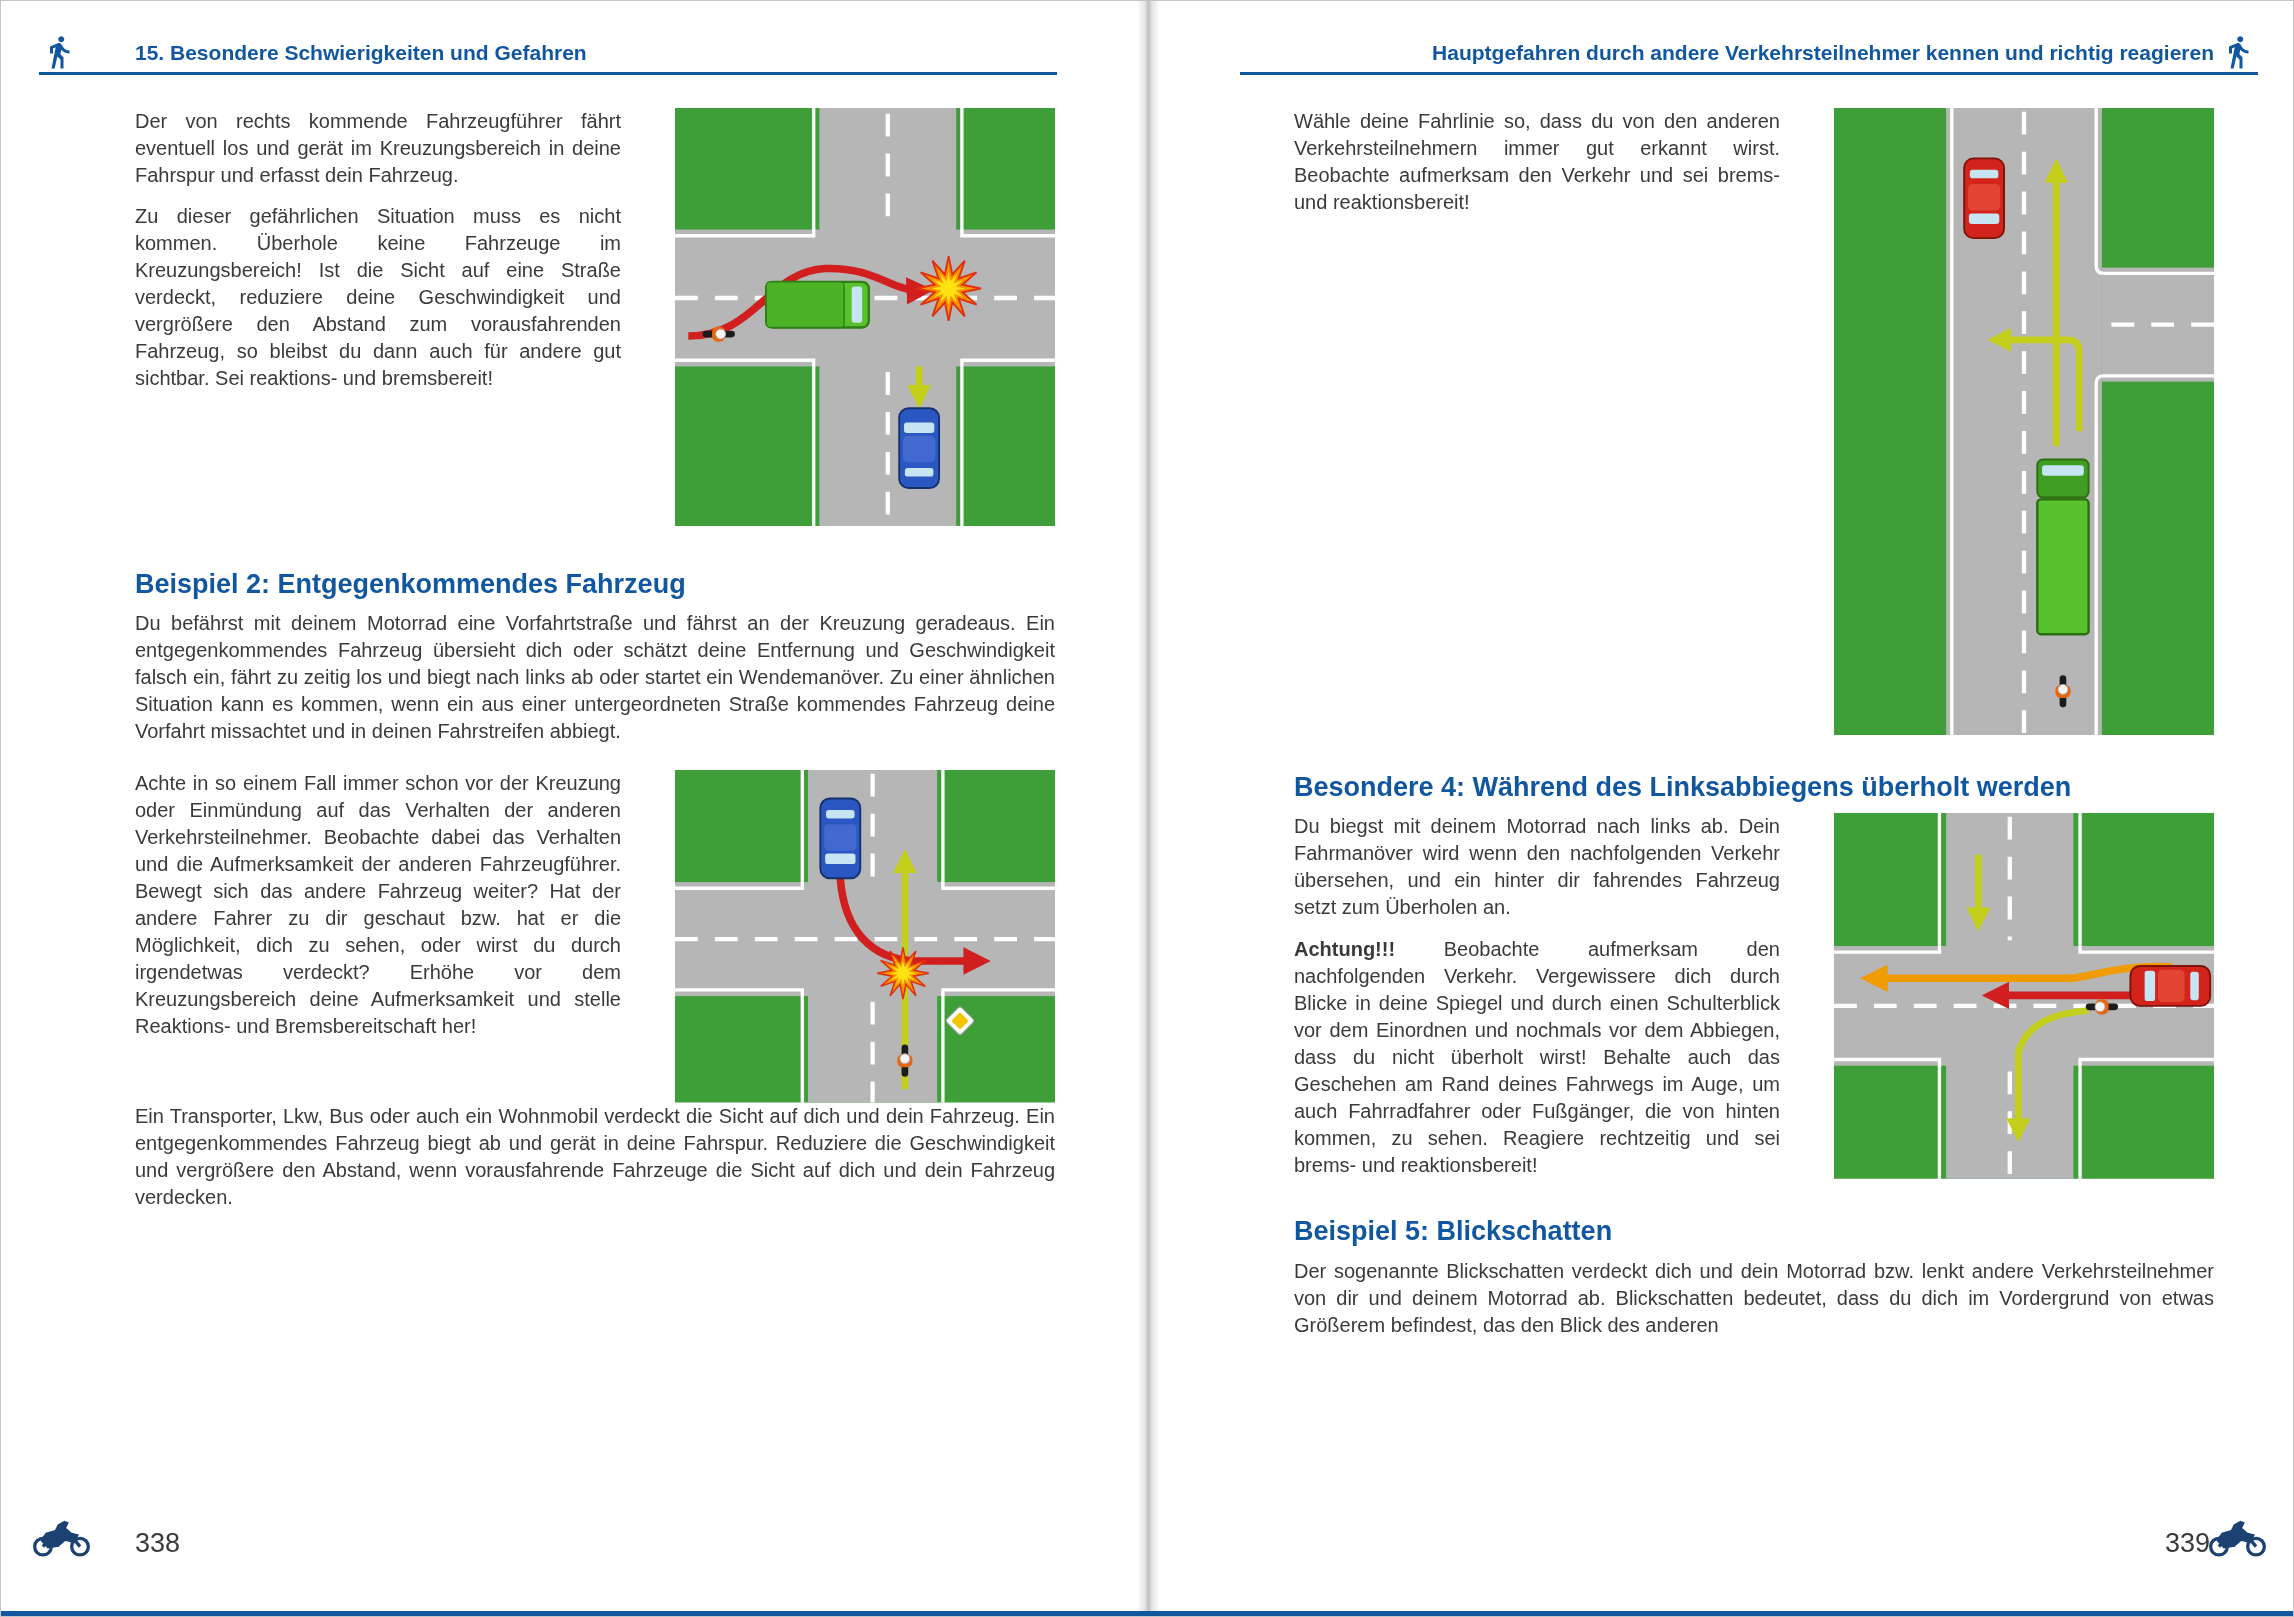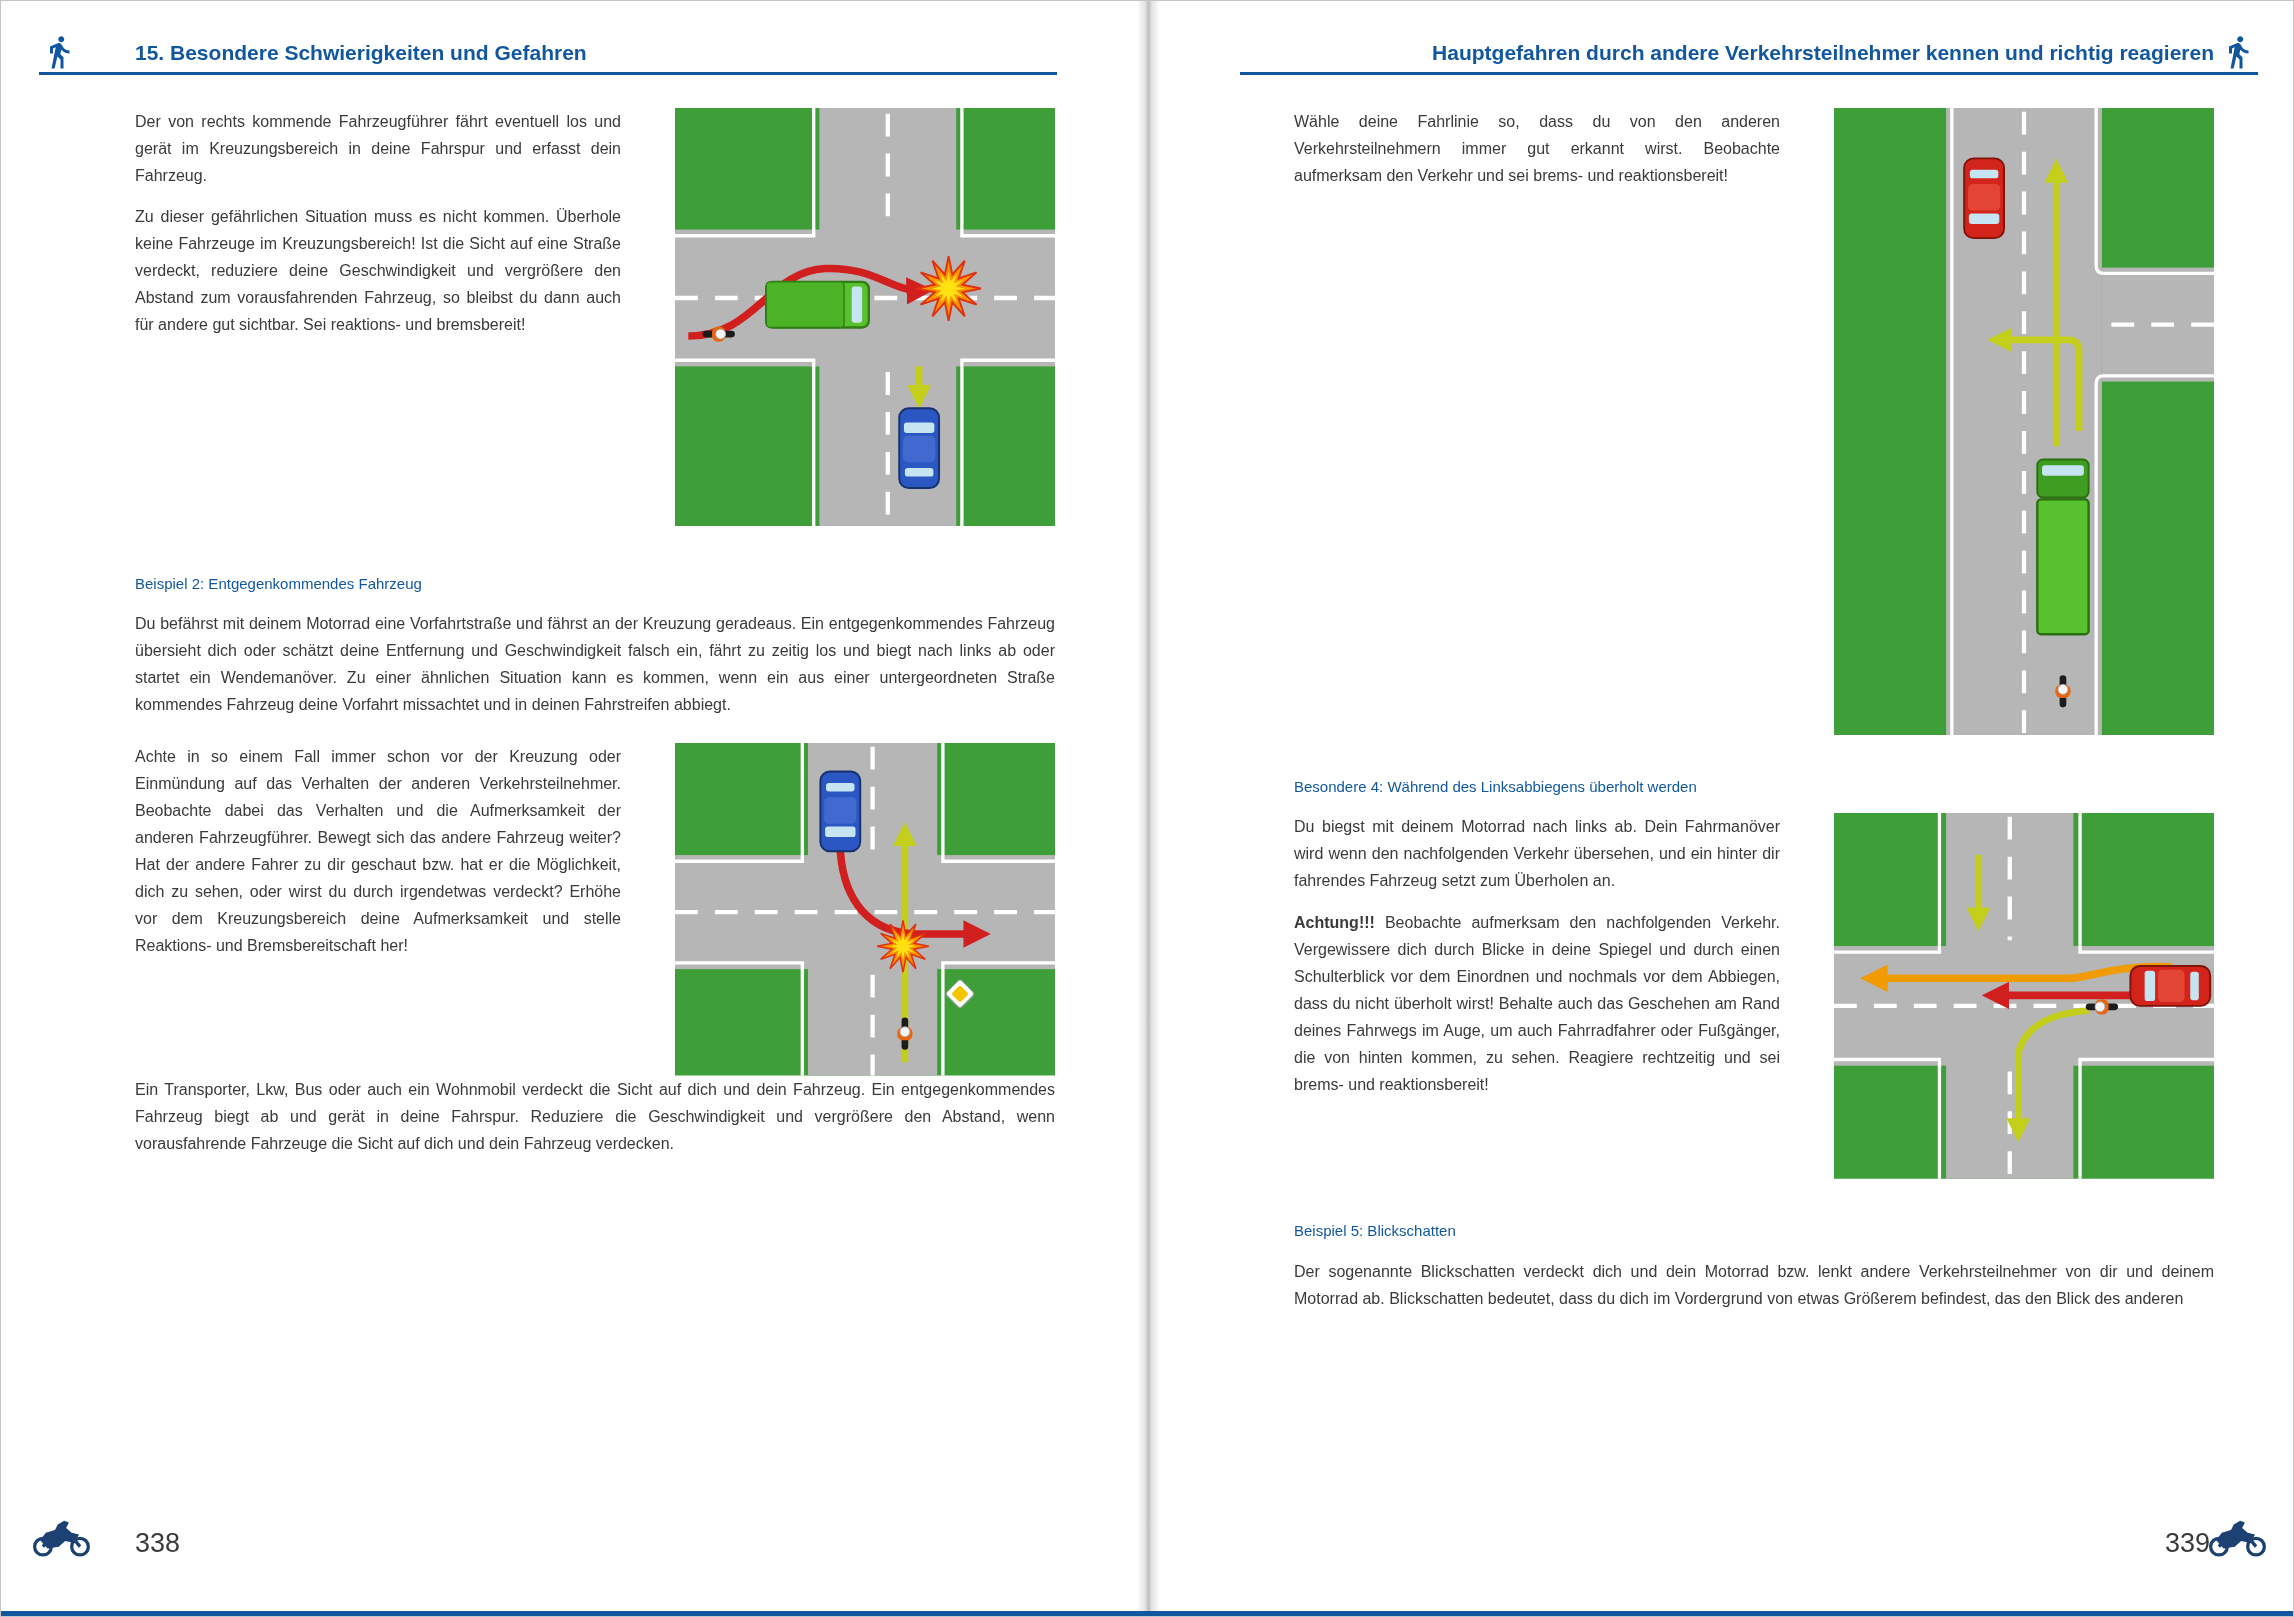--- a/index.html
+++ b/index.html
@@ -20,23 +20,23 @@
   .hdr-text{position:absolute;top:40px;font-size:21px;font-weight:bold;color:var(--accent,#11579f);white-space:nowrap;}
   .page.left .hdr-text{left:134px;}
   .page.right .hdr-text{right:82px;}
   .hdr-icon{position:absolute;top:32.5px;width:36px;height:36px;}
   .page.left .hdr-icon{left:40px;}
   .page.right .hdr-icon{right:40px;}
   .content{position:absolute;top:107px;left:134px;width:920px;}
   .row{display:flex;justify-content:space-between;align-items:flex-start;}
   .row-2{margin-top:25px;}
   .txt{width:486px;}
-  .content p{margin:0 0 14.3px;font-size:16px;line-height:27px;text-align:justify;hyphens:auto;}
+  .content p{margin:0 0 14.3px;font-size:20px;line-height:27px;text-align:justify;hyphens:auto;}
   .content p:last-child{margin-bottom:0;}
-  .content h3{margin:0 0 12.4px;font-size:15px;line-height:28px;color:var(--accent,#11579f);font-weight:normal;}
+  .content h3{margin:0 0 12.4px;font-size:27px;line-height:28px;color:var(--accent,#11579f);font-weight:bold;}
   .h-b2{margin-top:44px !important;}
   .h-b3{margin-top:42px !important;max-width:814px;}
   .h-b4{margin-top:38px !important;}
   .h-b5{margin-top:38px !important;}
   figure{margin:0;width:380px;flex:0 0 380px;}
   figure svg{display:block;width:100%;height:auto;}
   .footer-num{position:absolute;bottom:59px;font-size:27px;color:var(--body_text,#3a3a3a);}
   .page.left .footer-num{left:134px;}
   .page.right .footer-num{right:86px;}
   .ftr-icon{position:absolute;bottom:59px;width:63px;height:42px;}

